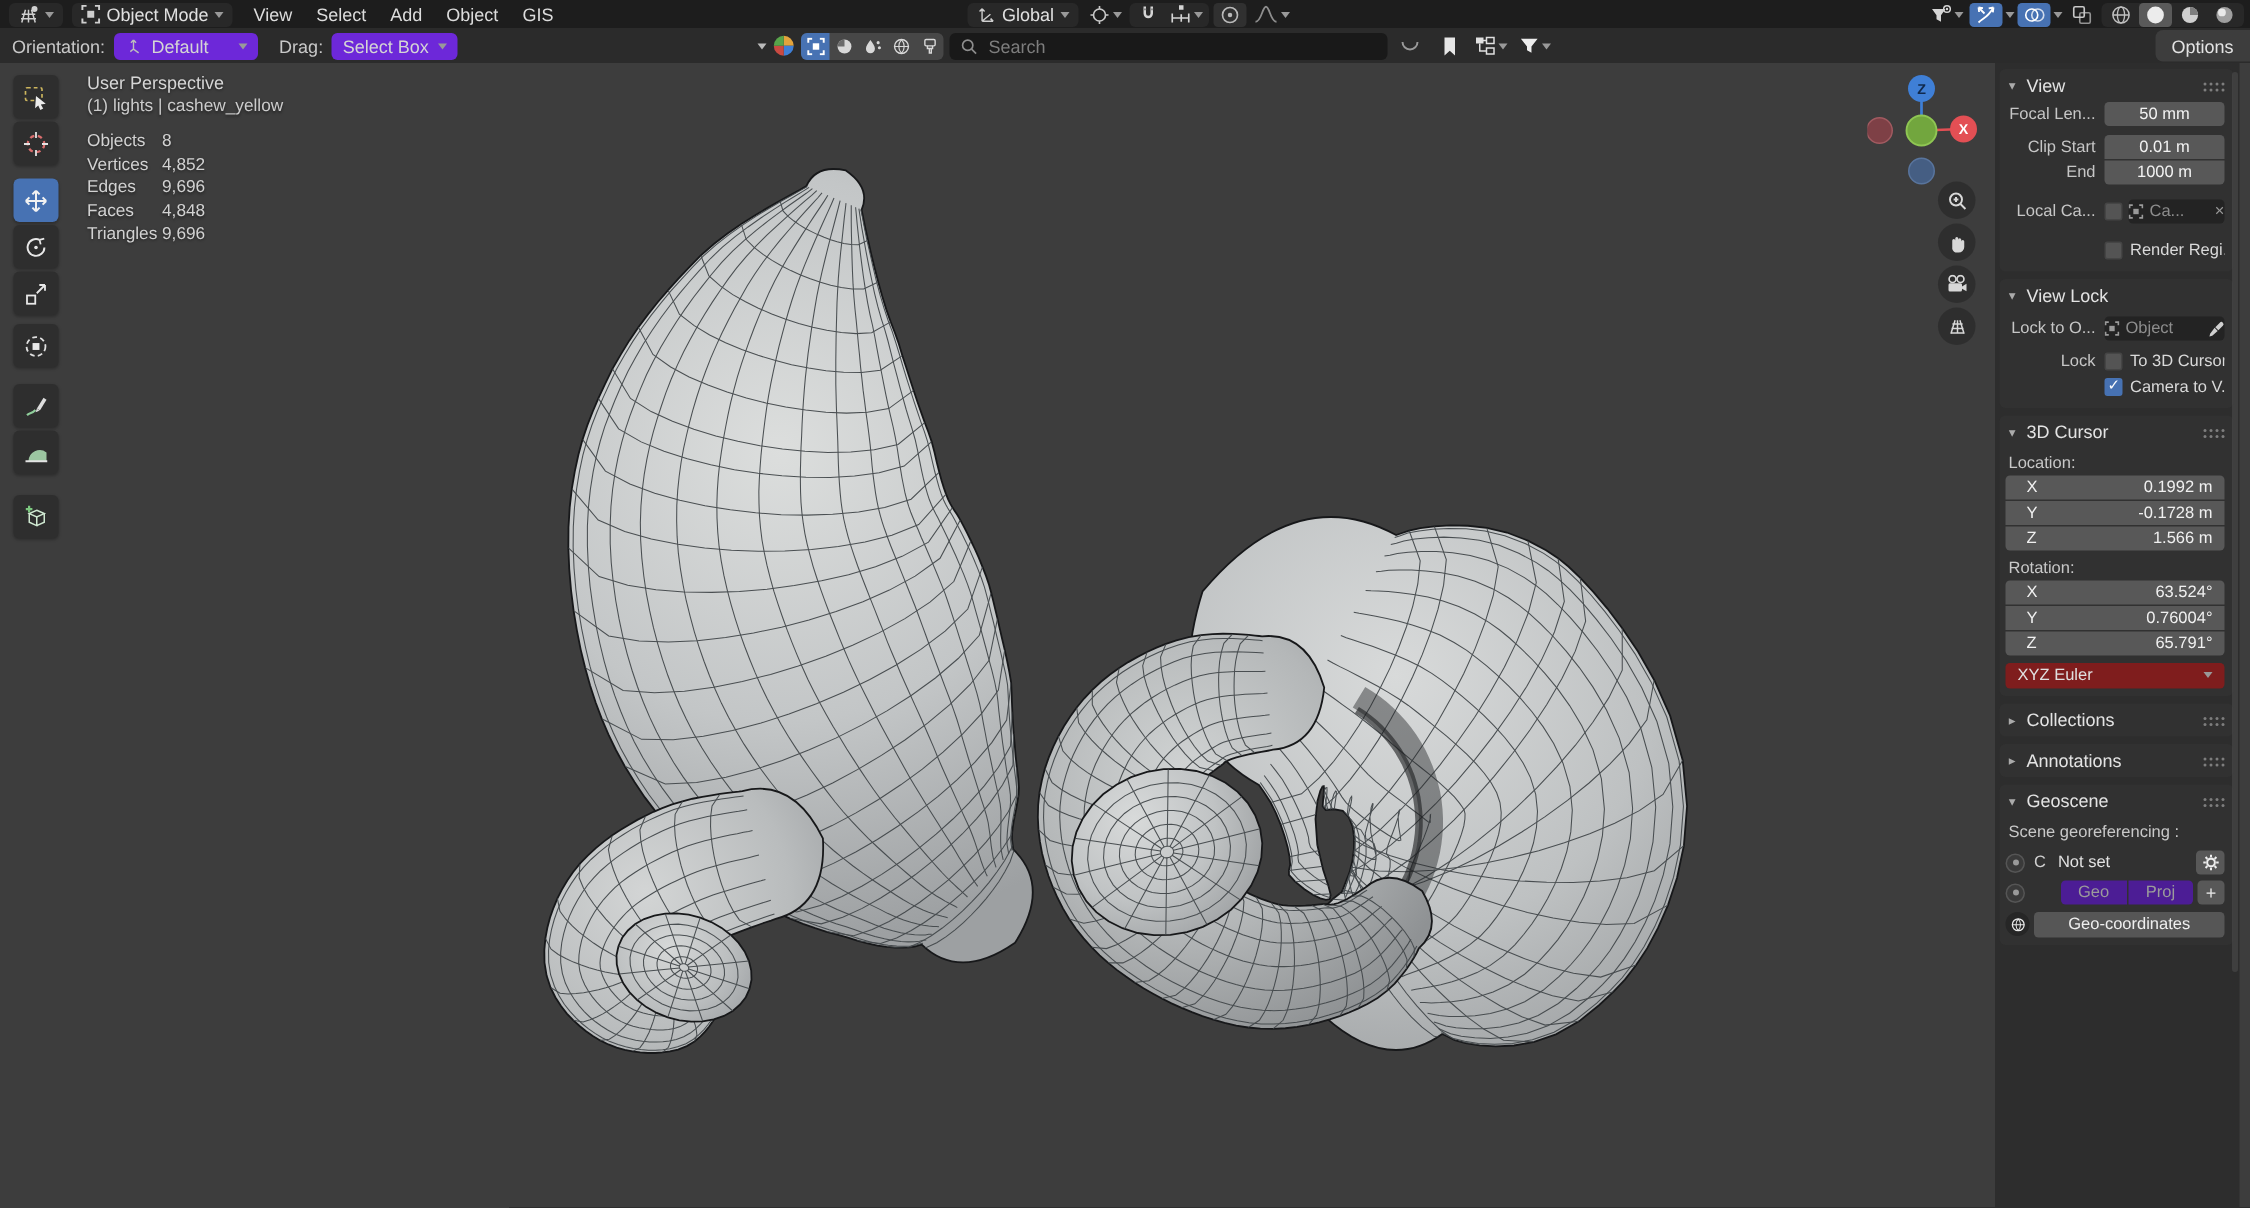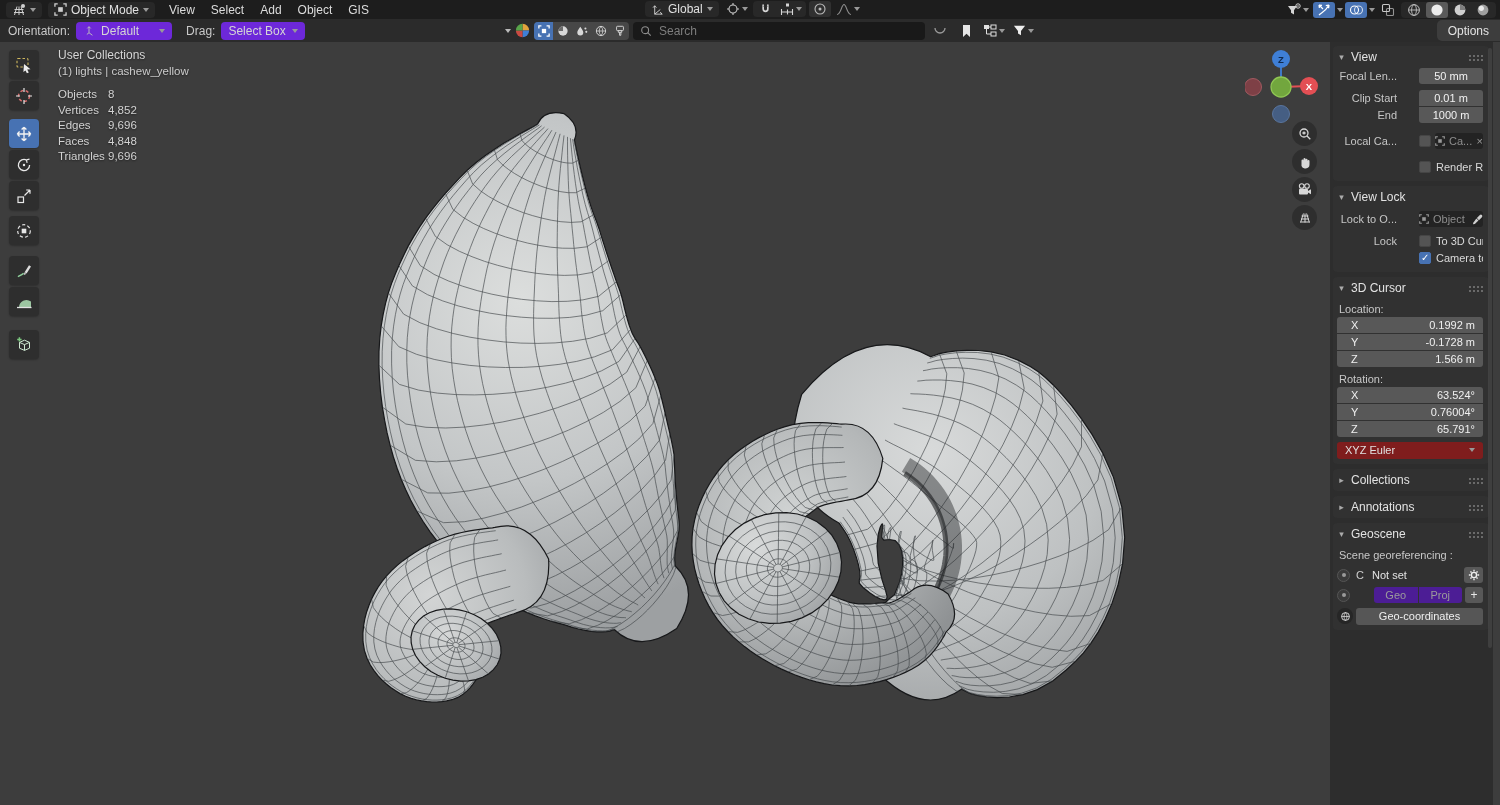--- a/index.html
+++ b/index.html
@@ -9,21 +9,21 @@
   #scene{position:absolute;top:0;left:0;z-index:0}
 
   
   .menubar{position:absolute;top:0;left:0;right:0;height:19px;background:#1d1d1d;display:flex;
            align-items:center;padding:0 6px;z-index:10}
   .mb-pill{background:#282828;border-radius:4px;height:16px;display:flex;align-items:center;gap:4px;
            padding:0 6px;margin-right:6px;color:#e0e0e0}
   .menu-item{padding:0 8px;color:#dcdcdc;cursor:default}
   .chev{width:0;height:0;border-left:3px solid transparent;border-right:3px solid transparent;
         border-top:4px solid #999;display:inline-block}
-  .mb-center{position:absolute;left:645px;top:1px;height:17px;display:flex;gap:3px}
+  .mb-center{position:absolute;left:645px;top:1px;height:17px;display:flex;align-items:center;gap:3px}
   .mb-right{position:absolute;right:4px;top:1px;height:17px;display:flex;align-items:center;gap:2px}
   .hbtn{height:16px;min-width:18px;display:flex;align-items:center;justify-content:center;gap:2px;
         border-radius:3px;padding:0 2px}
   .hbtn.blue{background:#4772b3}
   .hgroup{display:flex;align-items:center;background:#282828;border-radius:4px;height:16px;padding:0 2px;gap:1px}
 
   
   .toolbar{position:absolute;top:19px;left:0;right:0;height:23px;background:#2b2b2b;display:flex;
            align-items:center;padding:0 8px;z-index:10;color:#cfcfcf}
   .tb-label{margin-right:6px;color:#c9c9c9}
@@ -66,21 +66,21 @@
            padding:4px 4px 0 3px;box-sizing:border-box}
   .panel{background:#313131;border-radius:4px;margin-bottom:5px;padding:2px 6px 6px 4px}
   .panel.collapsed{padding:2px 6px 2px 4px}
   .panel-header{display:flex;align-items:center;gap:5px;height:18px;color:#e3e3e3;font-size:12px}
   .caret{color:#ababab;font-size:9px;width:9px;text-align:center}
   .grip{margin-left:auto;width:15px;height:7px;position:relative;opacity:.5}
   .grip::before{content:"";position:absolute;top:1px;left:1px;width:2px;height:2px;background:#cacaca;
       border-radius:50%;box-shadow:4px 0 #cacaca,8px 0 #cacaca,12px 0 #cacaca,
       0 4px #cacaca,4px 4px #cacaca,8px 4px #cacaca,12px 4px #cacaca}
   .prow{display:flex;align-items:center;margin-top:2px;height:16px}
-  .plabel{flex:0 0 60px;text-align:right;padding-right:22px;color:#c6c6c6;font-size:11px;
+  .plabel{flex:0 0 60px;text-align:right;padding-right:6px;color:#c6c6c6;font-size:11px;
           white-space:nowrap;overflow:hidden}
   .pfield{flex:1;background:#585858;border-radius:3px;height:16px;display:flex;align-items:center;
           justify-content:center;font-size:11px;color:#f2f2f2}
   .grp-top{border-radius:3px 3px 0 0}.grp-mid{border-radius:0}.grp-bot{border-radius:0 0 3px 3px}
   .tight{margin-top:1px}
   .afield{flex:1;background:#585858;height:16px;display:flex;align-items:center;font-size:11px;
           color:#f0f0f0;padding:0 8px 0 14px}
   .aval{margin-left:auto}
   .cb{width:12px;height:12px;border-radius:2px;background:#545454;border:1px solid #454545;
       box-sizing:border-box;flex:0 0 auto}
@@ -630,21 +630,21 @@
     <div class="tool g4">
       <svg width="18" height="18" viewBox="0 0 18 18">
         <path d="M9.5 4.2 L14.5 6.4 L9.5 8.6 L4.5 6.4 Z" stroke="#cfe8d1" stroke-width="1" fill="none"></path>
         <path d="M4.5 6.4 V12.2 L9.5 14.4 V8.6 M14.5 6.4 V12.2 L9.5 14.4" stroke="#cfe8d1" stroke-width="1" fill="none"></path>
         <path d="M2.2 3.4 h4.4 M4.4 1.2 v4.4" stroke="#7cc87f" stroke-width="1.5"></path>
       </svg>
     </div>
   </div>
 
   <div class="vp-text">
-    <div class="vp-line1">User Collections</div>
+    <div class="vp-line1">User Perspective</div>
     <div class="vp-line2">(1) lights | cashew_yellow</div>
     <div class="stats">
       <span>Objects</span>
         <span>8</span>
       <span>Vertices</span>
         <span>4,852</span>
       <span>Edges</span>
         <span>9,696</span>
       <span>Faces</span>
         <span>4,848</span>

